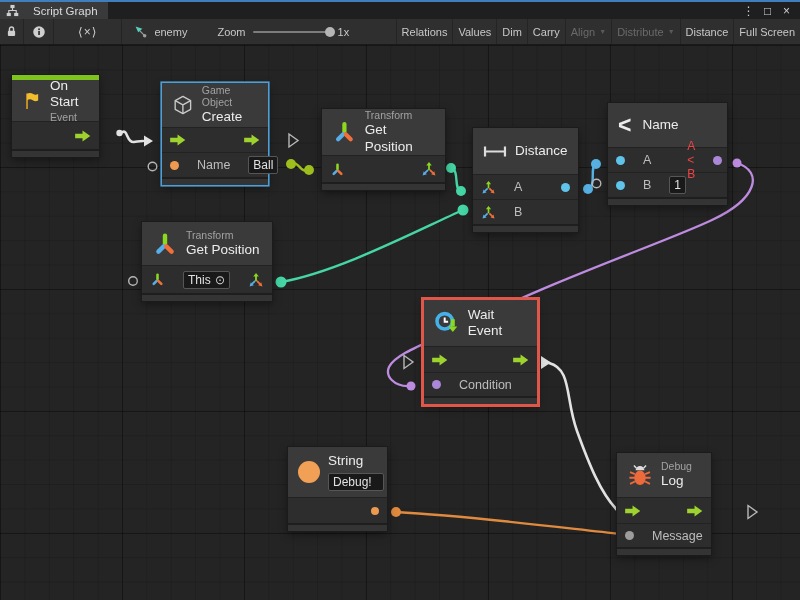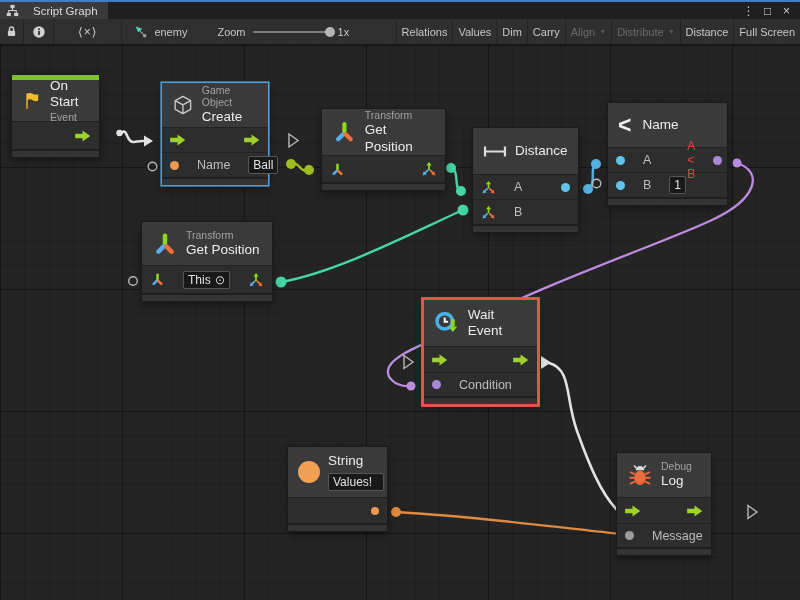--- a/index.html
+++ b/index.html
@@ -419,21 +419,21 @@
     <span class="plabel">Condition</span>
   </div>
   <div class="nf"></div>
 </div>
 
 <div class="node" style="left:288px;top:447px;width:99px;">
   <div class="nh" style="height:50px;">
     <span class="strcircle"></span>
     <div class="col" style="gap:3px;">
       <div class="ttl">String</div>
-      <span class="field" style="width:56px;">Values!</span>
+      <span class="field" style="width:56px;">Debug!</span>
     </div>
   </div>
   <div class="row" style="height:26px;">
     <span class="sp"></span>
     <span class="pdot c-orange" style="width:8px;height:8px;"></span>
   </div>
   <div class="nf"></div>
 </div>
 
 <div class="node" style="left:611px;top:453px;width:94px;margin-left:6px;">

